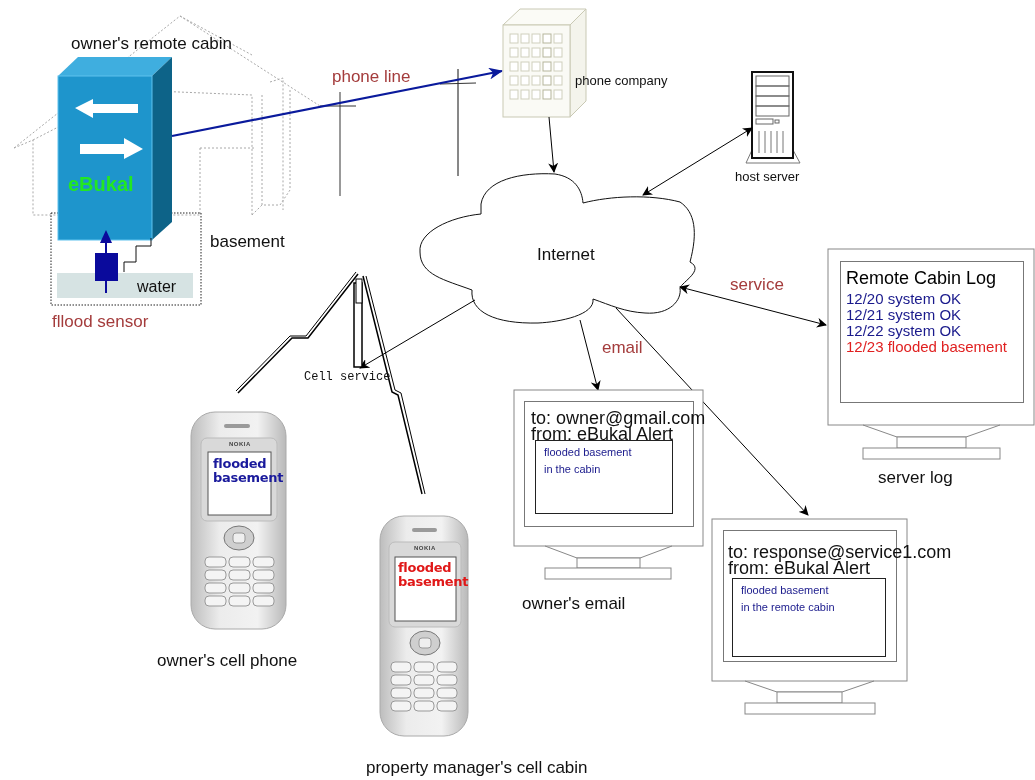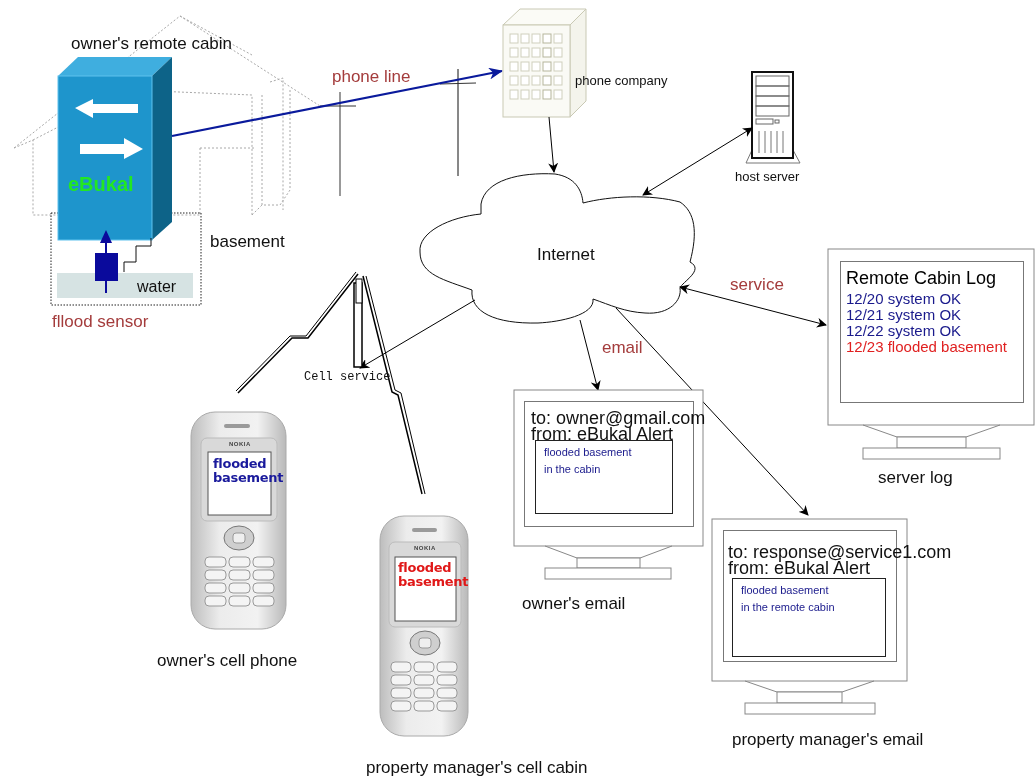--- a/index.html
+++ b/index.html
@@ -277,21 +277,20 @@
 
 
 <div class="monitor-screen" style="left:723px; top:530px; width:172px; height:130px;">
   <div class="email-header" style="left:4px; top:13px;">to: response@service1.com</div>
   <div class="email-header" style="left:4px; top:29px;">from: eBukal Alert</div>
   <div class="email-body" style="left:8px; top:47px; width:152px; height:77px;">
     <div class="email-body-text">flooded basement</div>
     <div class="email-body-text" style="padding-top:0">in the remote cabin</div>
   </div>
 </div>
-<div class="lbl lbl-black" style="left:732px; top:730px;">property manager's email</div>
 
 
 <div class="nokia" style="left:229px; top:441px;">NOKIA</div>
 <div class="phone-text" style="left:213px; top:457px; color:#1a1a9c;">
   <div>flooded</div>
   <div>basement</div>
 </div>
 <div class="lbl lbl-black" style="left:157px; top:651px;">owner's cell phone</div>
 
 <div class="nokia" style="left:414px; top:545px;">NOKIA</div>

